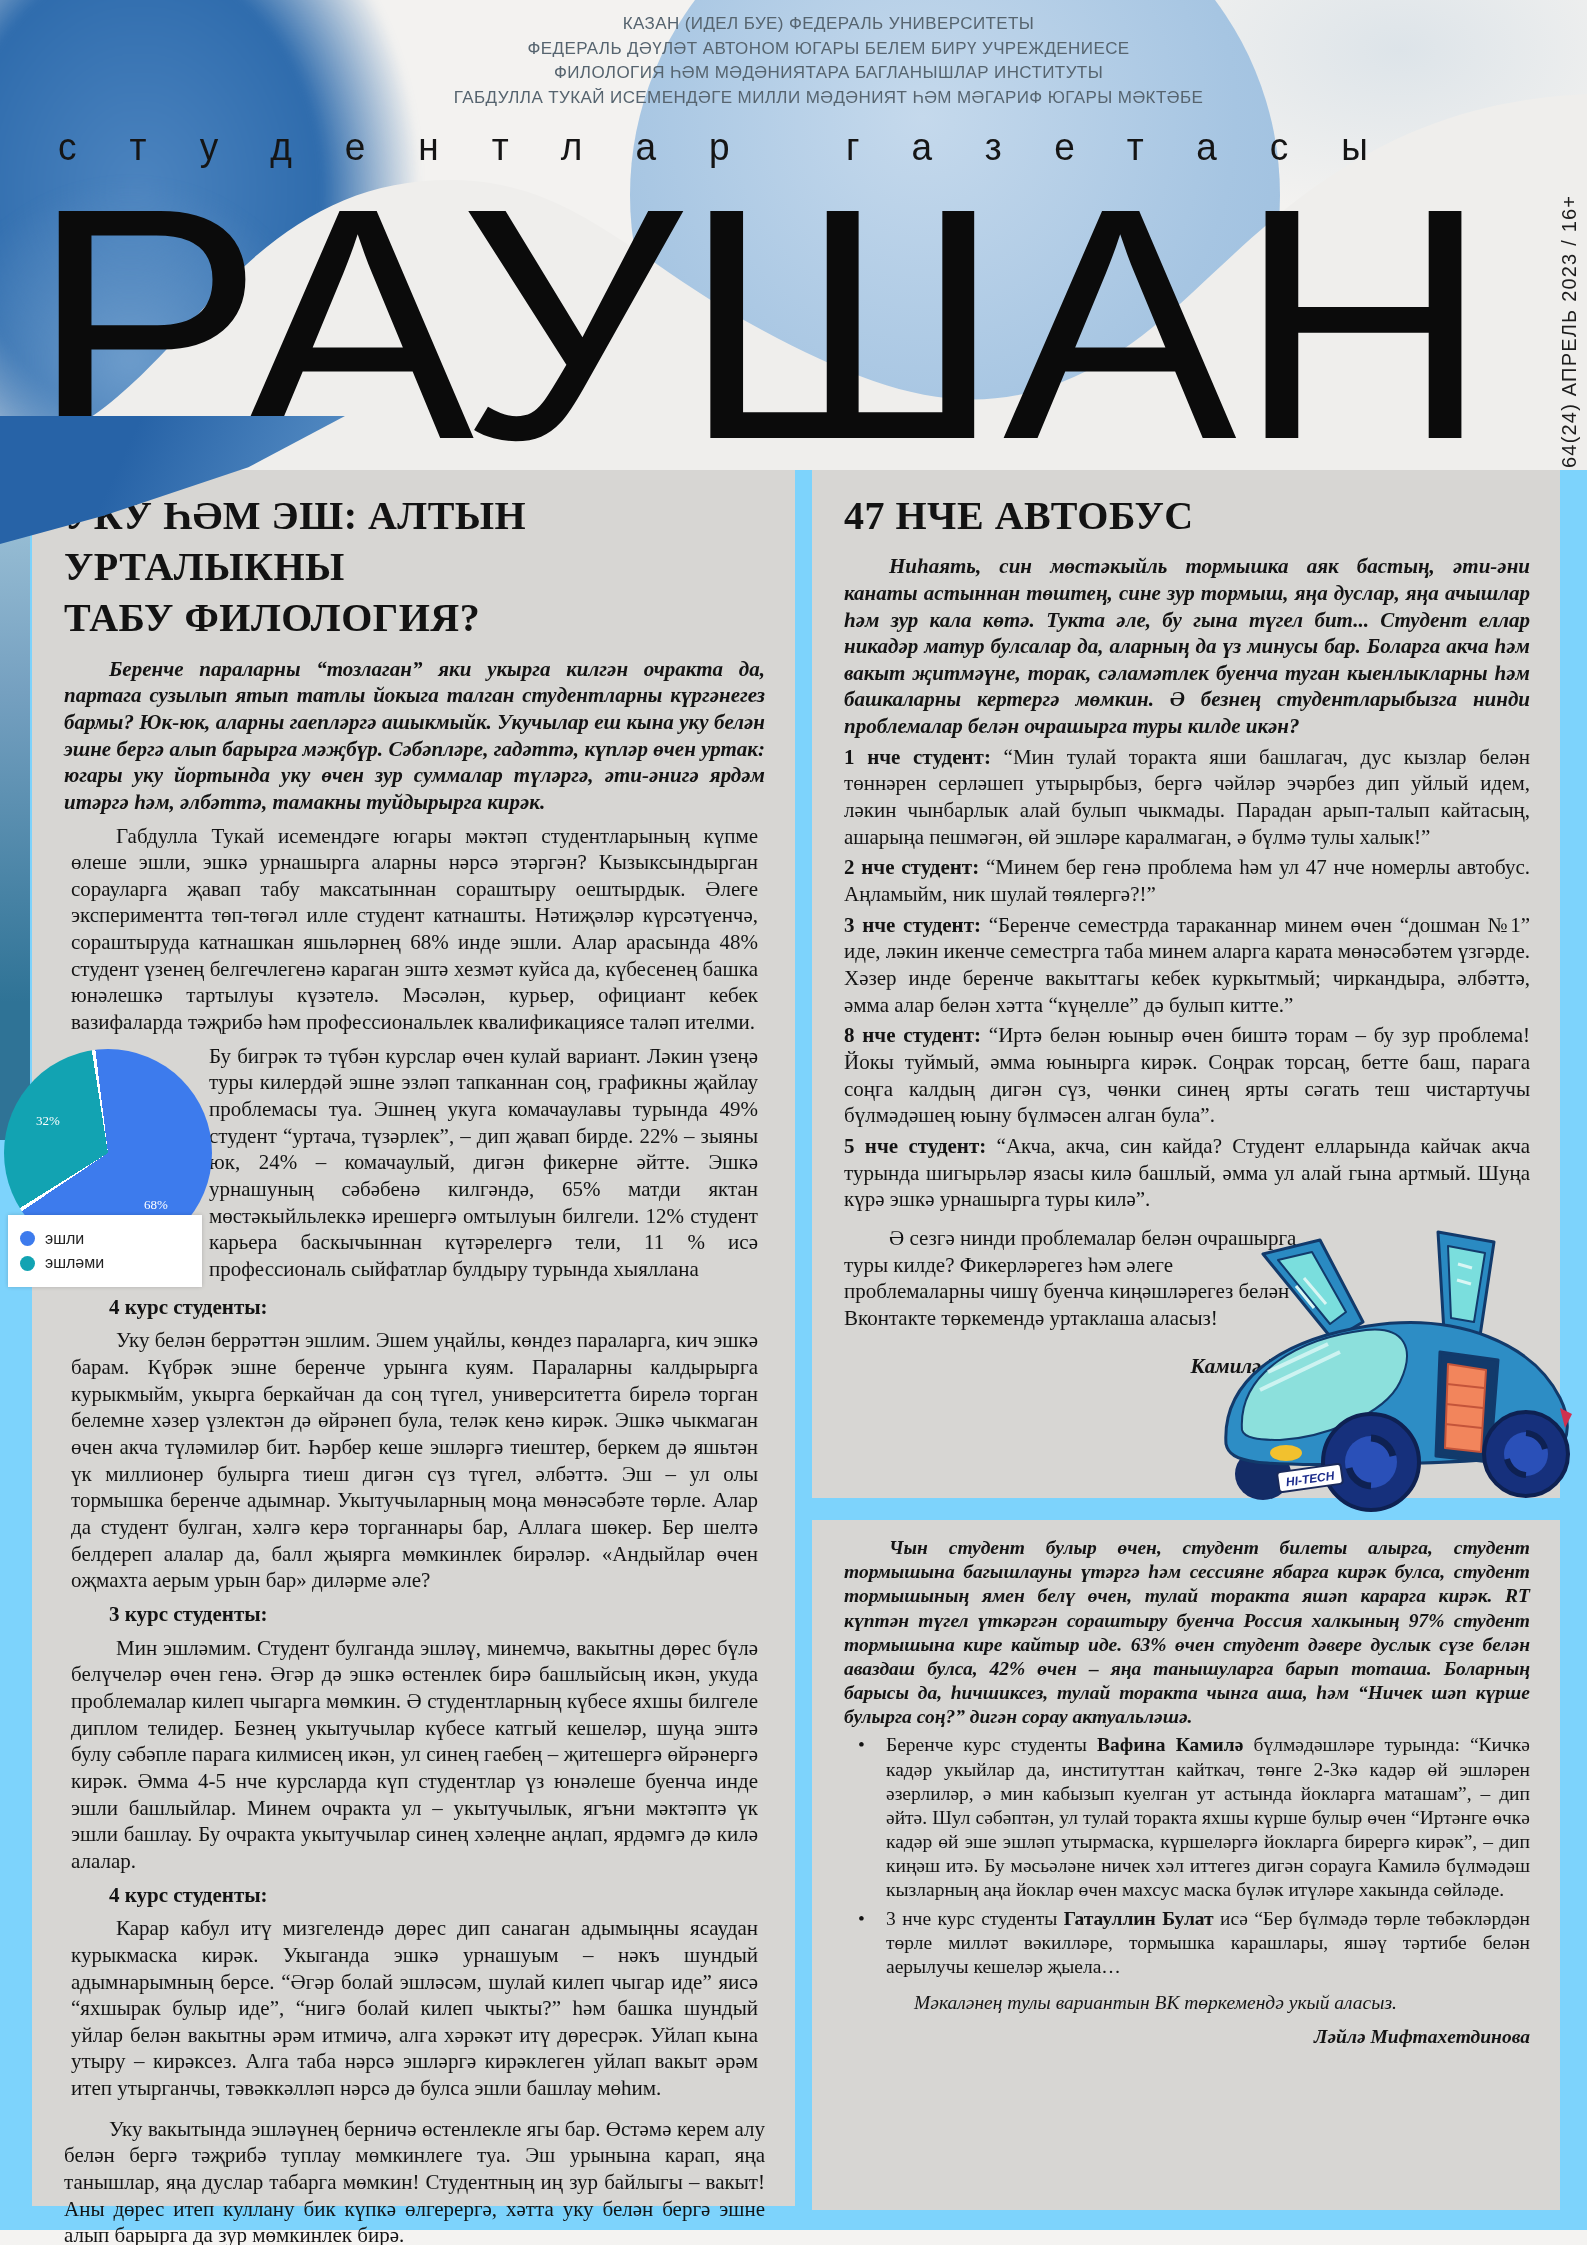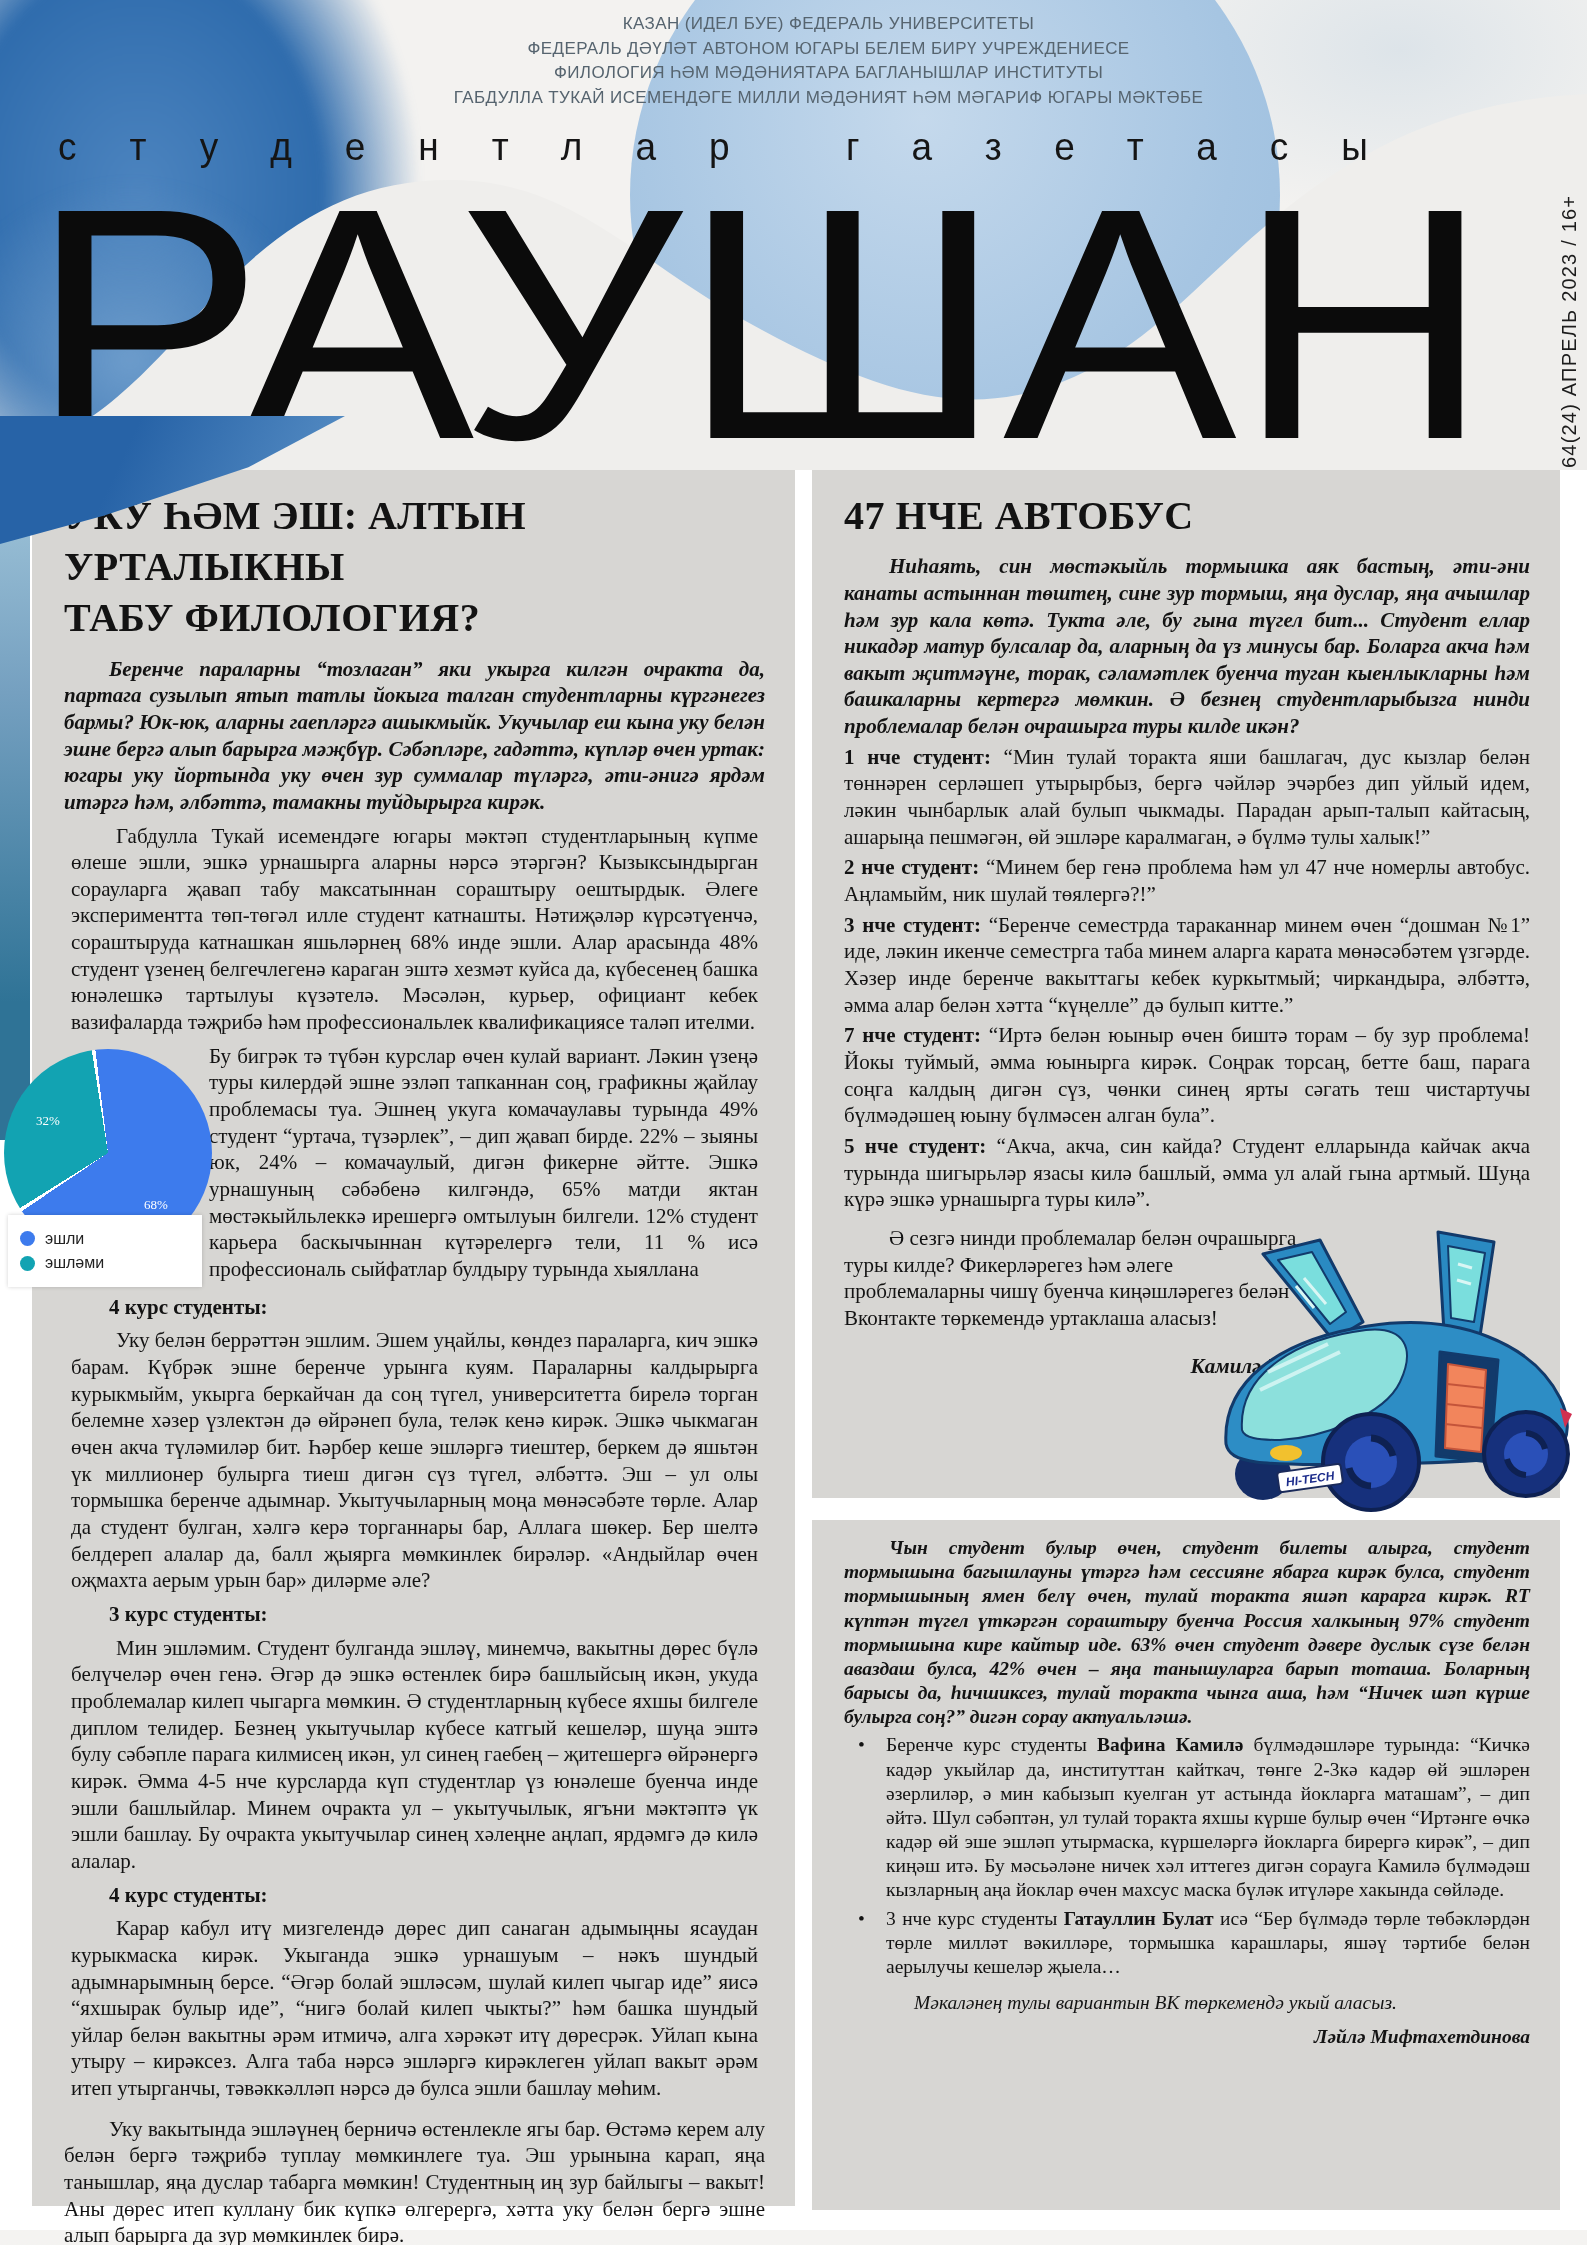--- a/index.html
+++ b/index.html
@@ -1,16 +1,16 @@
 <!DOCTYPE html>
 <html><head>
 <meta charset="utf-8">
 <style>
   html,body{margin:0;padding:0;background:#c9c9c9;}
-  .page{position:relative;width:1587px;height:2245px;margin:0 auto;background:#ffffff;
+  .page{position:relative;width:1587px;height:2245px;margin:0 auto;background:#7dd3fc;
         overflow:hidden;font-family:"Liberation Serif","DejaVu Serif",serif;color:#131313;}
 
   
   .masthead{position:absolute;left:0;top:0;width:1587px;height:470px;background:#f3f2f0;overflow:hidden;z-index:1;}
   .wc-blob1{position:absolute;left:-140px;top:-160px;width:560px;height:700px;border-radius:45%;
             background:radial-gradient(closest-side,#4c84bf,#2f6cad 65%,rgba(47,108,173,0));filter:blur(4px);}
   .wc-blob2{position:absolute;left:-60px;top:180px;width:380px;height:360px;border-radius:50%;
             background:radial-gradient(closest-side,#6d9ccb,rgba(109,156,203,0));filter:blur(6px);}
   .wc-cloud{position:absolute;left:1120px;top:-120px;width:560px;height:340px;border-radius:50%;
             background:radial-gradient(closest-side,#dde4e9,rgba(221,228,233,0));}
@@ -150,21 +150,21 @@
 
   <div class="panel panel-a2">
     <h2 class="article-title">
       <span class="tl">47 НЧЕ АВТОБУС</span>
     </h2>
     <p class="lead">Ниһаять, син мөстәкыйль тормышка аяк бастың, әти-әни канаты астыннан төштең, сине зур тормыш, яңа дуслар, яңа ачышлар һәм зур кала көтә. Тукта әле, бу гына түгел бит... Студент еллар никадәр матур булсалар да, аларның да үз минусы бар. Боларга акча һәм вакыт җитмәүне, торак, сәламәтлек буенча туган кыенлыкларны һәм башкаларны кертергә мөмкин. Ә безнең студентларыбызга нинди проблемалар белән очрашырга туры килде икән?</p>
 
     <p class="quote"><b>1 нче студент:</b> <span>“Мин тулай торакта яши башлагач, дус кызлар белән төннәрен серләшеп утырырбыз, бергә чәйләр эчәрбез дип уйлый идем, ләкин чынбарлык алай булып чыкмады. Парадан арып-талып кайтасың, ашарыңа пешмәгән, өй эшләре каралмаган, ә бүлмә тулы халык!”</span></p>
     <p class="quote"><b>2 нче студент:</b> <span>“Минем бер генә проблема һәм ул 47 нче номерлы автобус. Аңламыйм, ник шулай төялергә?!”</span></p>
     <p class="quote"><b>3 нче студент:</b> <span>“Беренче семестрда тараканнар минем өчен “дошман №1” иде, ләкин икенче семестрга таба минем аларга карата мөнәсәбәтем үзгәрде. Хәзер инде беренче вакыттагы кебек куркытмый; чиркандыра, әлбәттә, әмма алар белән хәтта “күңелле” дә булып китте.”</span></p>
-    <p class="quote"><b>7 нче студент:</b> <span>“Иртә белән юыныр өчен биштә торам – бу зур проблема! Йокы туймый, әмма юынырга кирәк. Соңрак торсаң, бетте баш, парага соңга калдың дигән сүз, чөнки синең ярты сәгать теш чистартучы бүлмәдәшең юыну бүлмәсен алган була”.</span></p>
+    <p class="quote"><b>8 нче студент:</b> <span>“Иртә белән юыныр өчен биштә торам – бу зур проблема! Йокы туймый, әмма юынырга кирәк. Соңрак торсаң, бетте баш, парага соңга калдың дигән сүз, чөнки синең ярты сәгать теш чистартучы бүлмәдәшең юыну бүлмәсен алган була”.</span></p>
     <p class="quote"><b>5 нче студент:</b> <span>“Акча, акча, син кайда?  Студент елларында кайчак акча турында шигырьләр язасы килә башлый, әмма ул алай гына артмый. Шуңа күрә эшкә урнашырга туры килә”.</span></p>
 
     <p class="outro">Ә сезгә нинди проблемалар белән очрашырга туры килде? Фикерләрегез һәм әлеге проблемаларны чишү буенча киңәшләрегез белән Вконтакте төркемендә уртаклаша аласыз!</p>
     <div class="a2-author-wrap">
       <p class="author">Камилә Билалова</p>
     </div>
 
     <svg class="car" viewBox="0 0 380 300" aria-hidden="true">
       <g stroke="#123a6b" stroke-width="3" stroke-linejoin="round">
         <path d="M125,128 L55,42 L112,28 L155,110 Z" fill="#2a8ac2"></path>

